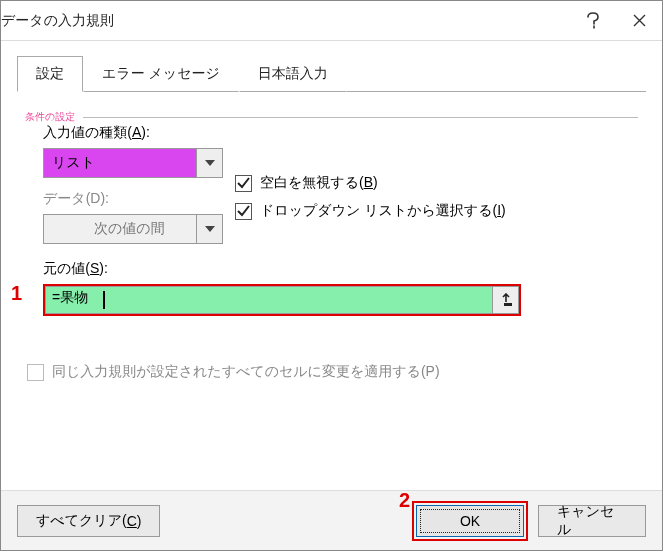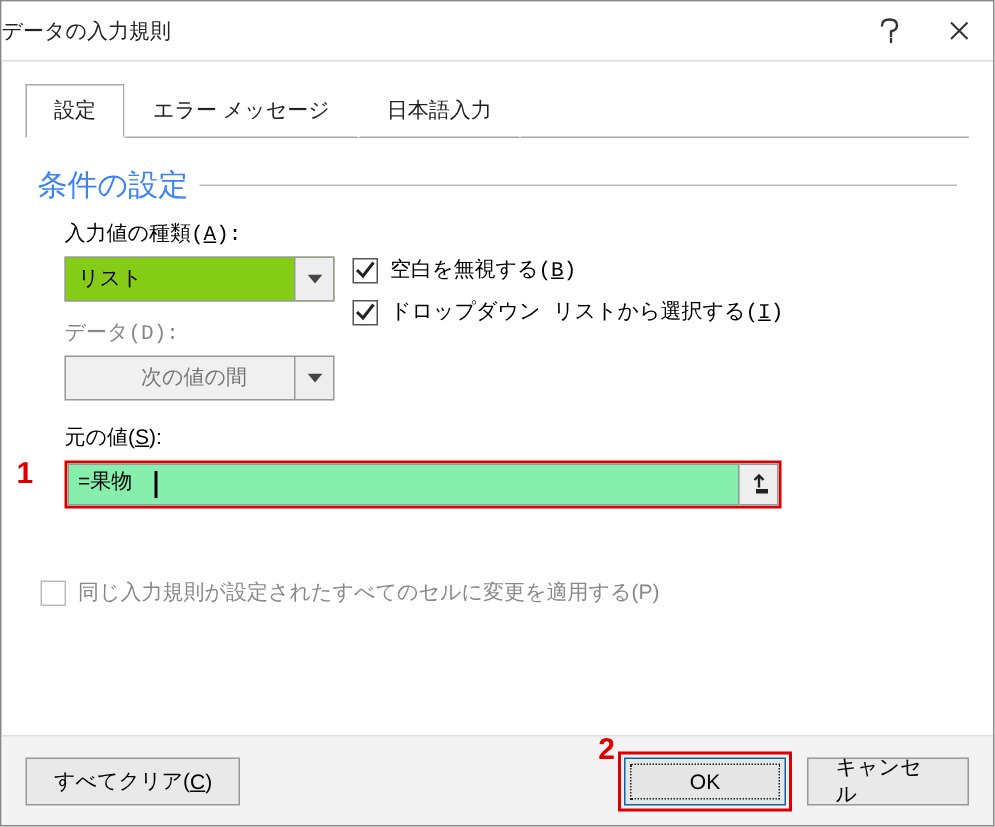--- a/index.html
+++ b/index.html
@@ -42,38 +42,37 @@
     background: #fff;
   }
   .tab.active {
     border: 1px solid #aaa;
     border-bottom: 1px solid #fff;
     background: #fff;
   }
   .tab:not(.active) { border-bottom: 1px solid #aaa; }
   .panel { padding: 18px 8px 10px 8px; }
   .fieldset-label {
-    font-size: 20px;
-    color: #3b82f6;
-    display: flex; align-items: center;
-    margin-bottom: 10px;
+    font-size: 10px;
+    color: #ec4899;
+    display: flex; align-items: center;
   }
   .fieldset-label .line {
     flex: 1; height: 1px; background: #bbb; margin-left: 8px;
   }
-  .row { display: flex; align-items: flex-start; font-family: Liberation Mono, monospace; }
+  .row { display: flex; align-items: center; }
   .col-left { width: 210px; padding-left: 18px; }
   .col-right { flex: 1; padding-top: 24px; }
   .lbl { font-size: 14px; margin-bottom: 6px; display: block; }
   .lbl.disabled { color: #888; }
   .select {
     width: 180px; height: 30px;
     border: 1px solid #999;
     display: flex; align-items: center;
-    background: #84cc16;
+    background: #d946ef;
     margin-bottom: 12px;
   }
   .select.disabled { background: #f0f0f0; color: #777; padding-left: 42px; }
   .select-text { flex: 1; padding: 0 8px; font-size: 14px; }
   .select-btn {
     width: 26px; height: 100%;
     border-left: 1px solid #999;
     background: #eee;
     display: flex; align-items: center; justify-content: center;
   }

